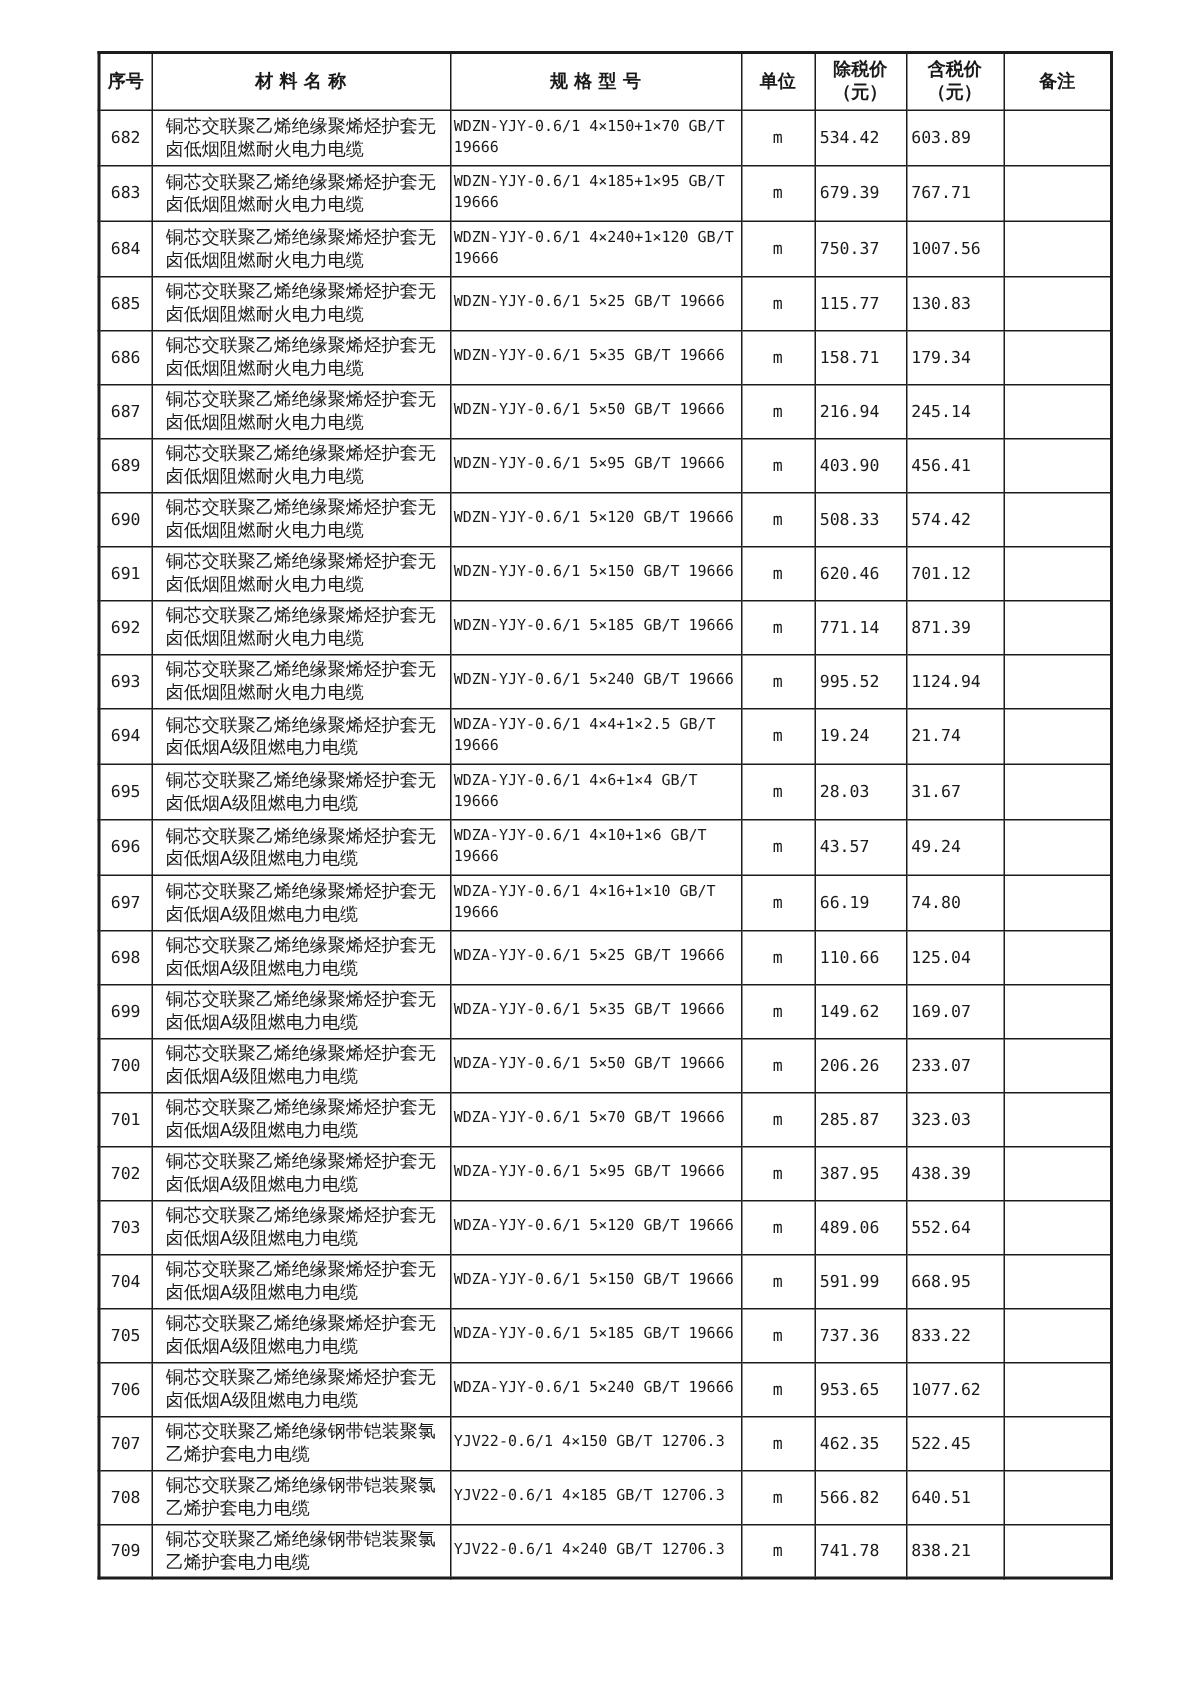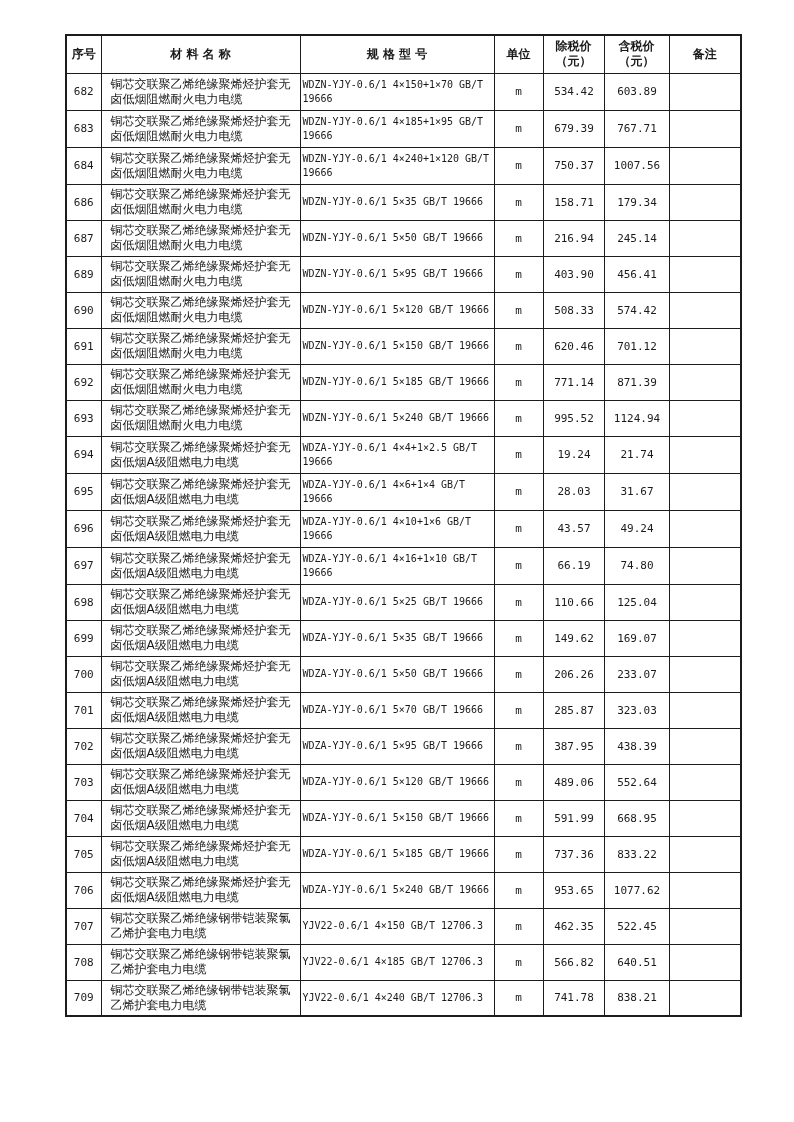--- a/index.html
+++ b/index.html
@@ -70,21 +70,21 @@
     font-size: 10px;
     line-height: 14px;
     padding: 4px 2px;
   }
   td.cell-unit {
     text-align: center;
     font-family: "DejaVu Sans Mono", monospace;
     font-size: 11px;
   }
   td.cell-ex, td.cell-inc {
-    text-align: center;
+    text-align: left;
     font-family: "DejaVu Sans Mono", monospace;
     font-size: 11px;
     padding-right: 2px;
   }
   td.cell-rem { font-size: 11px; }
 </style>
 </head>
 <body>
 
 <div class="page">
@@ -137,20 +137,29 @@
         <tr>
     <td class="cell-idx">684</td>
     <td class="cell-mat">铜芯交联聚乙烯绝缘聚烯烃护套无卤低烟阻燃耐火电力电缆</td>
     <td class="cell-spec">WDZN-YJY-0.6/1 4×240+1×120 GB/T 19666</td>
     <td class="cell-unit">m</td>
     <td class="cell-ex">750.37</td>
     <td class="cell-inc">1007.56</td>
     <td class="cell-rem"></td>
   </tr>
         <tr>
+    <td class="cell-idx">685</td>
+    <td class="cell-mat">铜芯交联聚乙烯绝缘聚烯烃护套无卤低烟阻燃耐火电力电缆</td>
+    <td class="cell-spec">WDZN-YJY-0.6/1 5×25 GB/T 19666</td>
+    <td class="cell-unit">m</td>
+    <td class="cell-ex">115.77</td>
+    <td class="cell-inc">130.83</td>
+    <td class="cell-rem"></td>
+  </tr>
+        <tr>
     <td class="cell-idx">686</td>
     <td class="cell-mat">铜芯交联聚乙烯绝缘聚烯烃护套无卤低烟阻燃耐火电力电缆</td>
     <td class="cell-spec">WDZN-YJY-0.6/1 5×35 GB/T 19666</td>
     <td class="cell-unit">m</td>
     <td class="cell-ex">158.71</td>
     <td class="cell-inc">179.34</td>
     <td class="cell-rem"></td>
   </tr>
         <tr>
     <td class="cell-idx">687</td>

